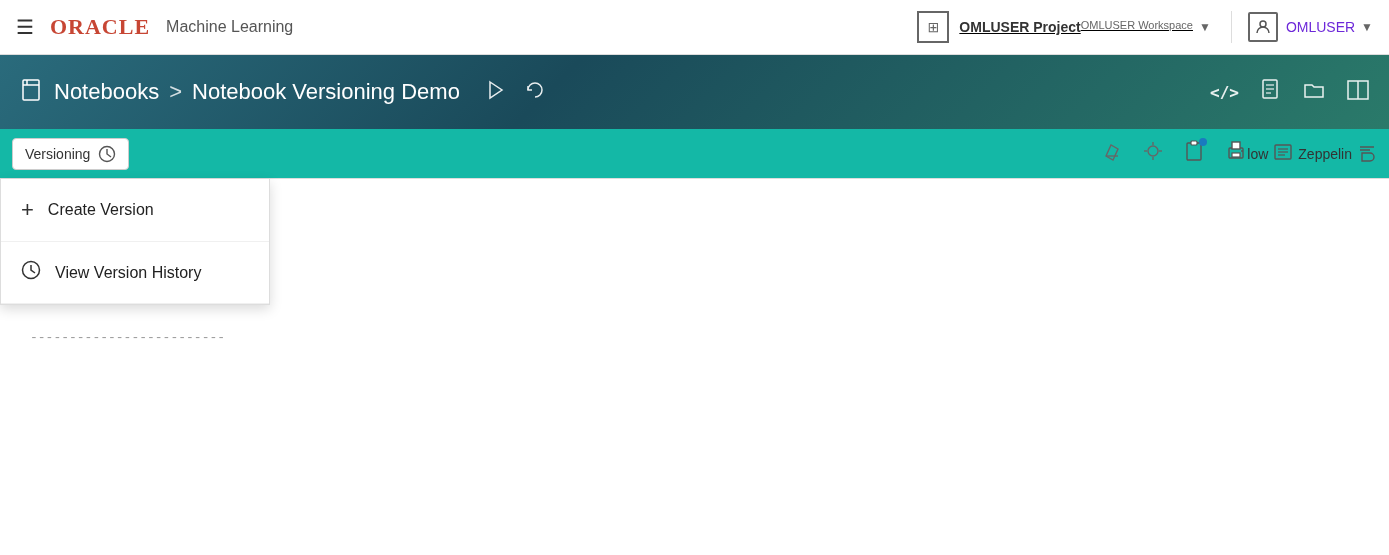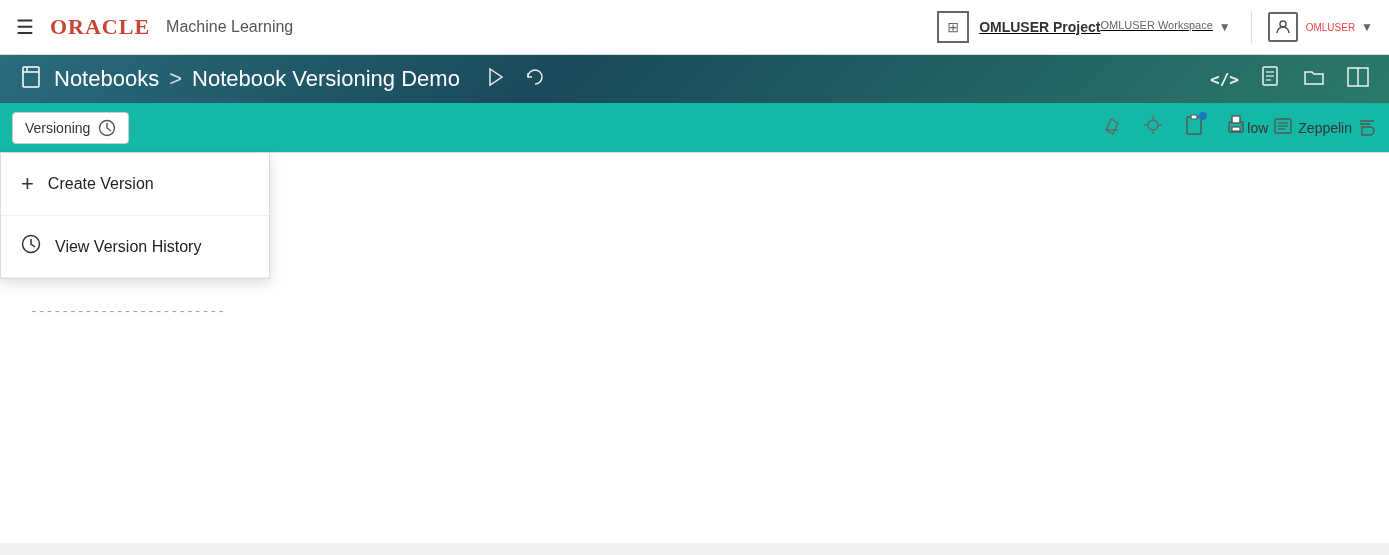--- a/index.html
+++ b/index.html
@@ -70,28 +70,28 @@
       width: 30px;
       height: 30px;
       border: 2px solid #666;
       border-radius: 2px;
       display: flex;
       align-items: center;
       justify-content: center;
       margin-right: 8px;
       font-size: 14px;
     }
-    .user-name { font-size: 10px; color: #ef4444; }
+    .user-name { font-size: 14px; color: #6d28d9; }
 
     
     .notebook-header {
       display: flex;
       align-items: center;
       background: linear-gradient(135deg, #2a6b7c 0%, #1a4a5a 40%, #2a7a6a 100%);
-      height: 48px;
+      height: 74px;
       padding: 12px 20px;
     }
     .notebook-icon {
       color: #fff;
       font-size: 20px;
       margin-right: 10px;
     }
     .breadcrumb {
       display: flex;
       align-items: center;

